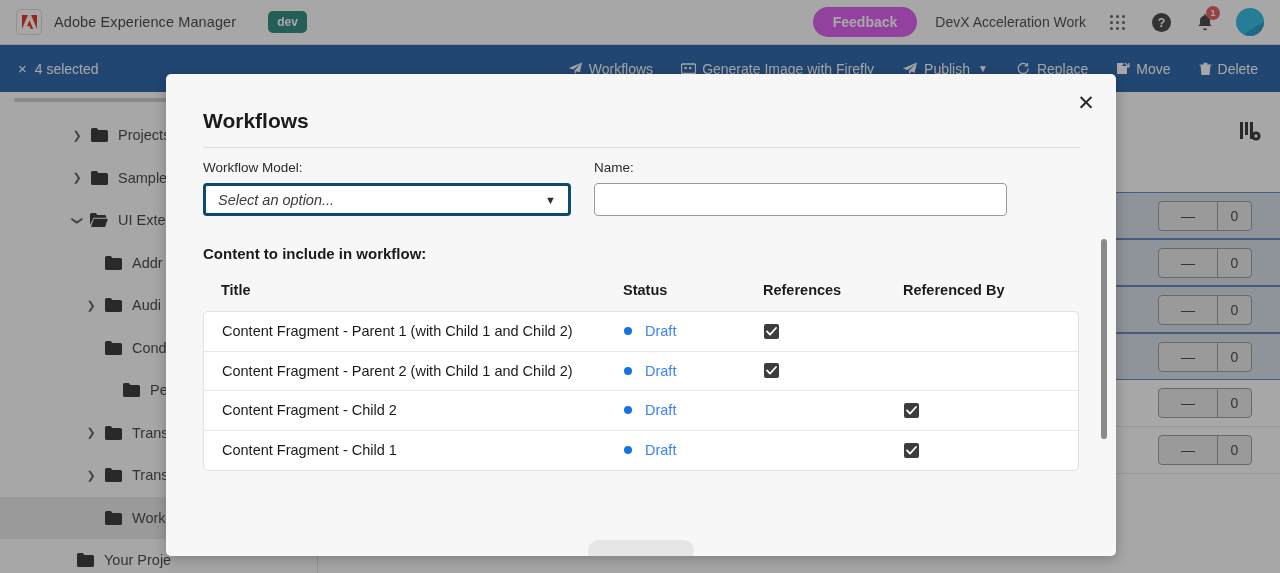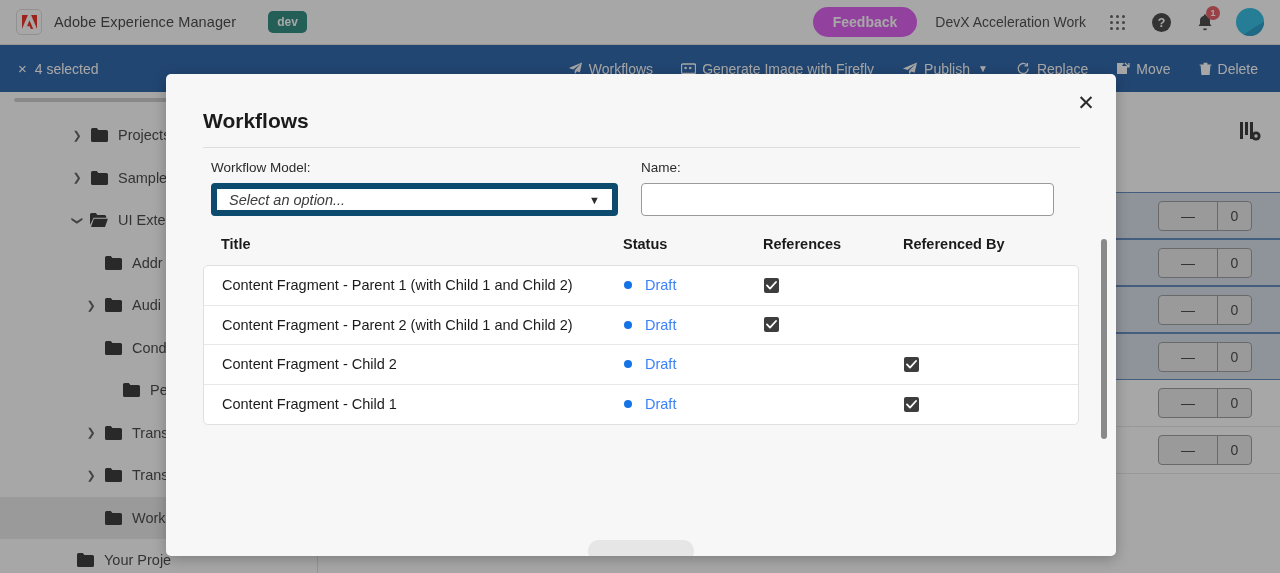--- a/index.html
+++ b/index.html
@@ -202,27 +202,26 @@
   }
   .modal-divider {
     position: absolute; top: 73px; left: 37px;
     width: 877px; height: 1px; background: #dedede;
   }
   .modal-body { position: absolute; top: 86px; left: 0; right: 0; bottom: 0; }
 
   .form-row {
     display: flex; gap: 23px;
     padding: 0 37px 0 37px;
-    margin-left: 8px;
   }
   .form-field { display: flex; flex-direction: column; }
   .field-label { font-size: 13.5px; color: #2c2c2c; margin-bottom: 8px; }
   .select-box {
-    width: 407px; height: 33px;
-    background: #fff; border: 6px solid #0c4a6e; border-radius: 4px;
+    width: 368px; height: 33px;
+    background: #fff; border: 3px solid #0c4a6e; border-radius: 4px;
     display: flex; align-items: center; justify-content: space-between;
     padding: 0 12px; cursor: pointer;
   }
   .select-placeholder { font-size: 14.5px; font-style: italic; color: #3b3b3b; }
   .select-caret { font-size: 11px; color: #2c2c2c; }
   .text-input {
     width: 413px; height: 33px;
     background: #fff; border: 1px solid #9a9a9a; border-radius: 4px;
     padding: 0 10px; font-size: 14.5px; color: #2c2c2c;
     font-family: inherit; outline: none;
@@ -578,20 +577,21 @@
             <span class="select-placeholder">Select an option...</span>
             <span class="select-caret">▼</span>
           </div>
         </div>
         <div class="form-field">
           <div class="field-label">Name:</div>
           <input class="text-input" type="text" value="" placeholder="" style="">
         </div>
       </div>
 
+      <div class="section-label">Content to include in workflow:</div>
 
       <div class="cf-table">
         <div class="cf-thead">
           <div class="c-title">Title</div>
           <div class="c-status">Status</div>
           <div class="c-refs">References</div>
           <div class="c-refby">Referenced By</div>
         </div>
         <div class="cf-rows" id="cf-rows">
             <div class="cf-row">

